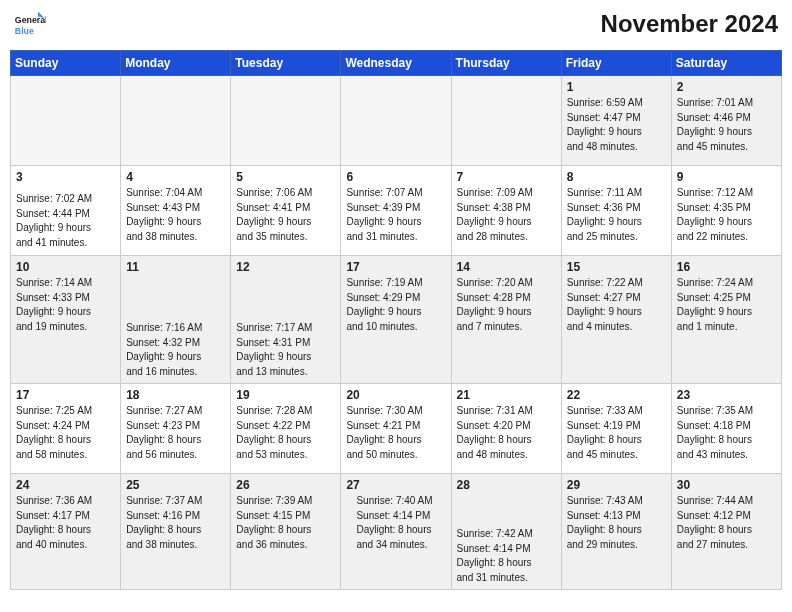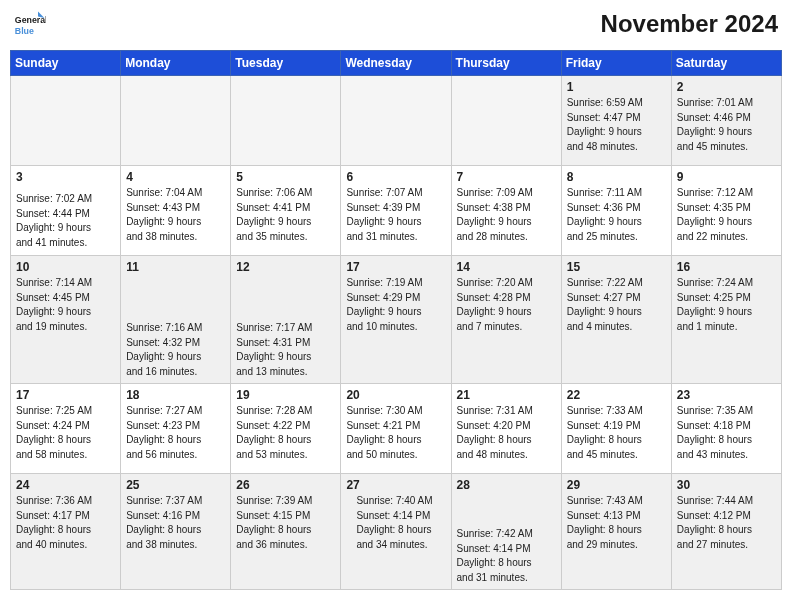--- a/index.html
+++ b/index.html
@@ -170,21 +170,21 @@
           <div class="day-info" style="white-space: pre-line;">Sunrise: 7:12 AM
 Sunset: 4:35 PM
 Daylight: 9 hours
 and 22 minutes.</div>
         </td>
       </tr>
       <tr>
         <td class="shaded">
           <span class="day-num">10</span>
           <div class="day-info" style="white-space: pre-line;">Sunrise: 7:14 AM
-Sunset: 4:45 PM
+Sunset: 4:33 PM
 Daylight: 9 hours
 and 19 minutes.</div>
         </td>
         <td class="shaded">
           <span class="day-num">11</span>
           <div class="day-info" style="white-space: pre-line; margin-top: 47px;">Sunrise: 7:16 AM
 Sunset: 4:32 PM
 Daylight: 9 hours
 and 16 minutes.</div>
         </td>

